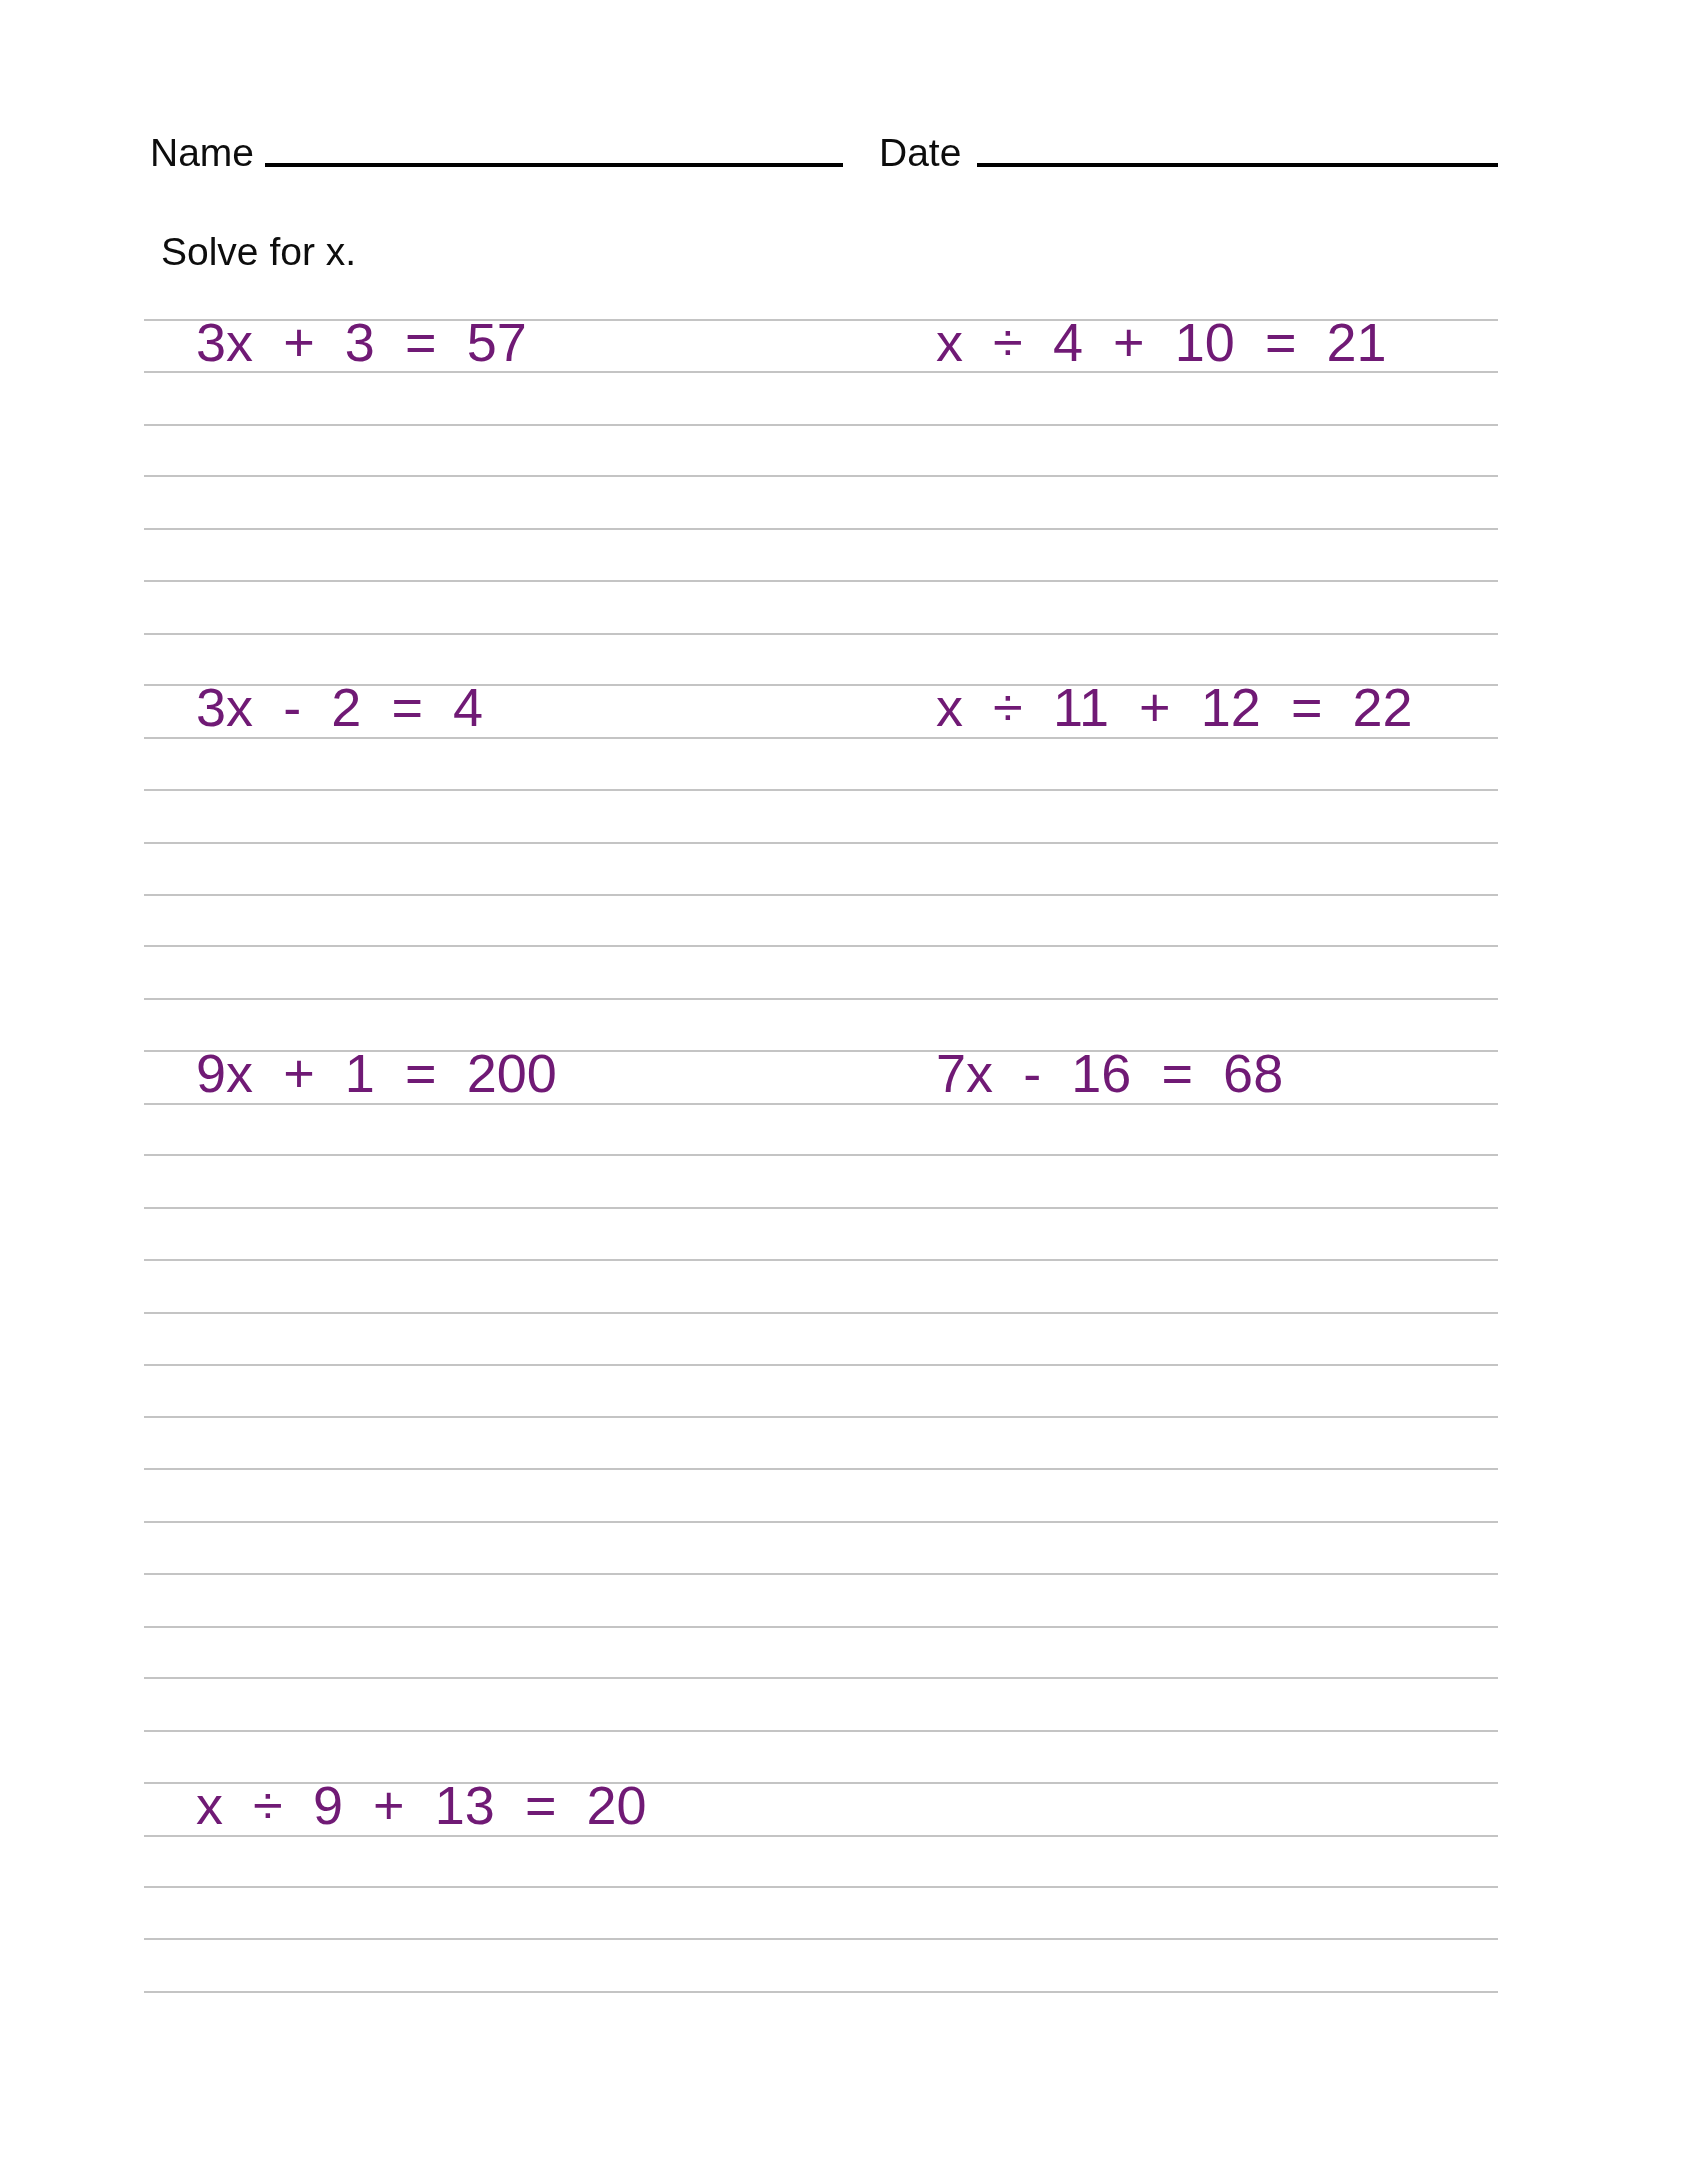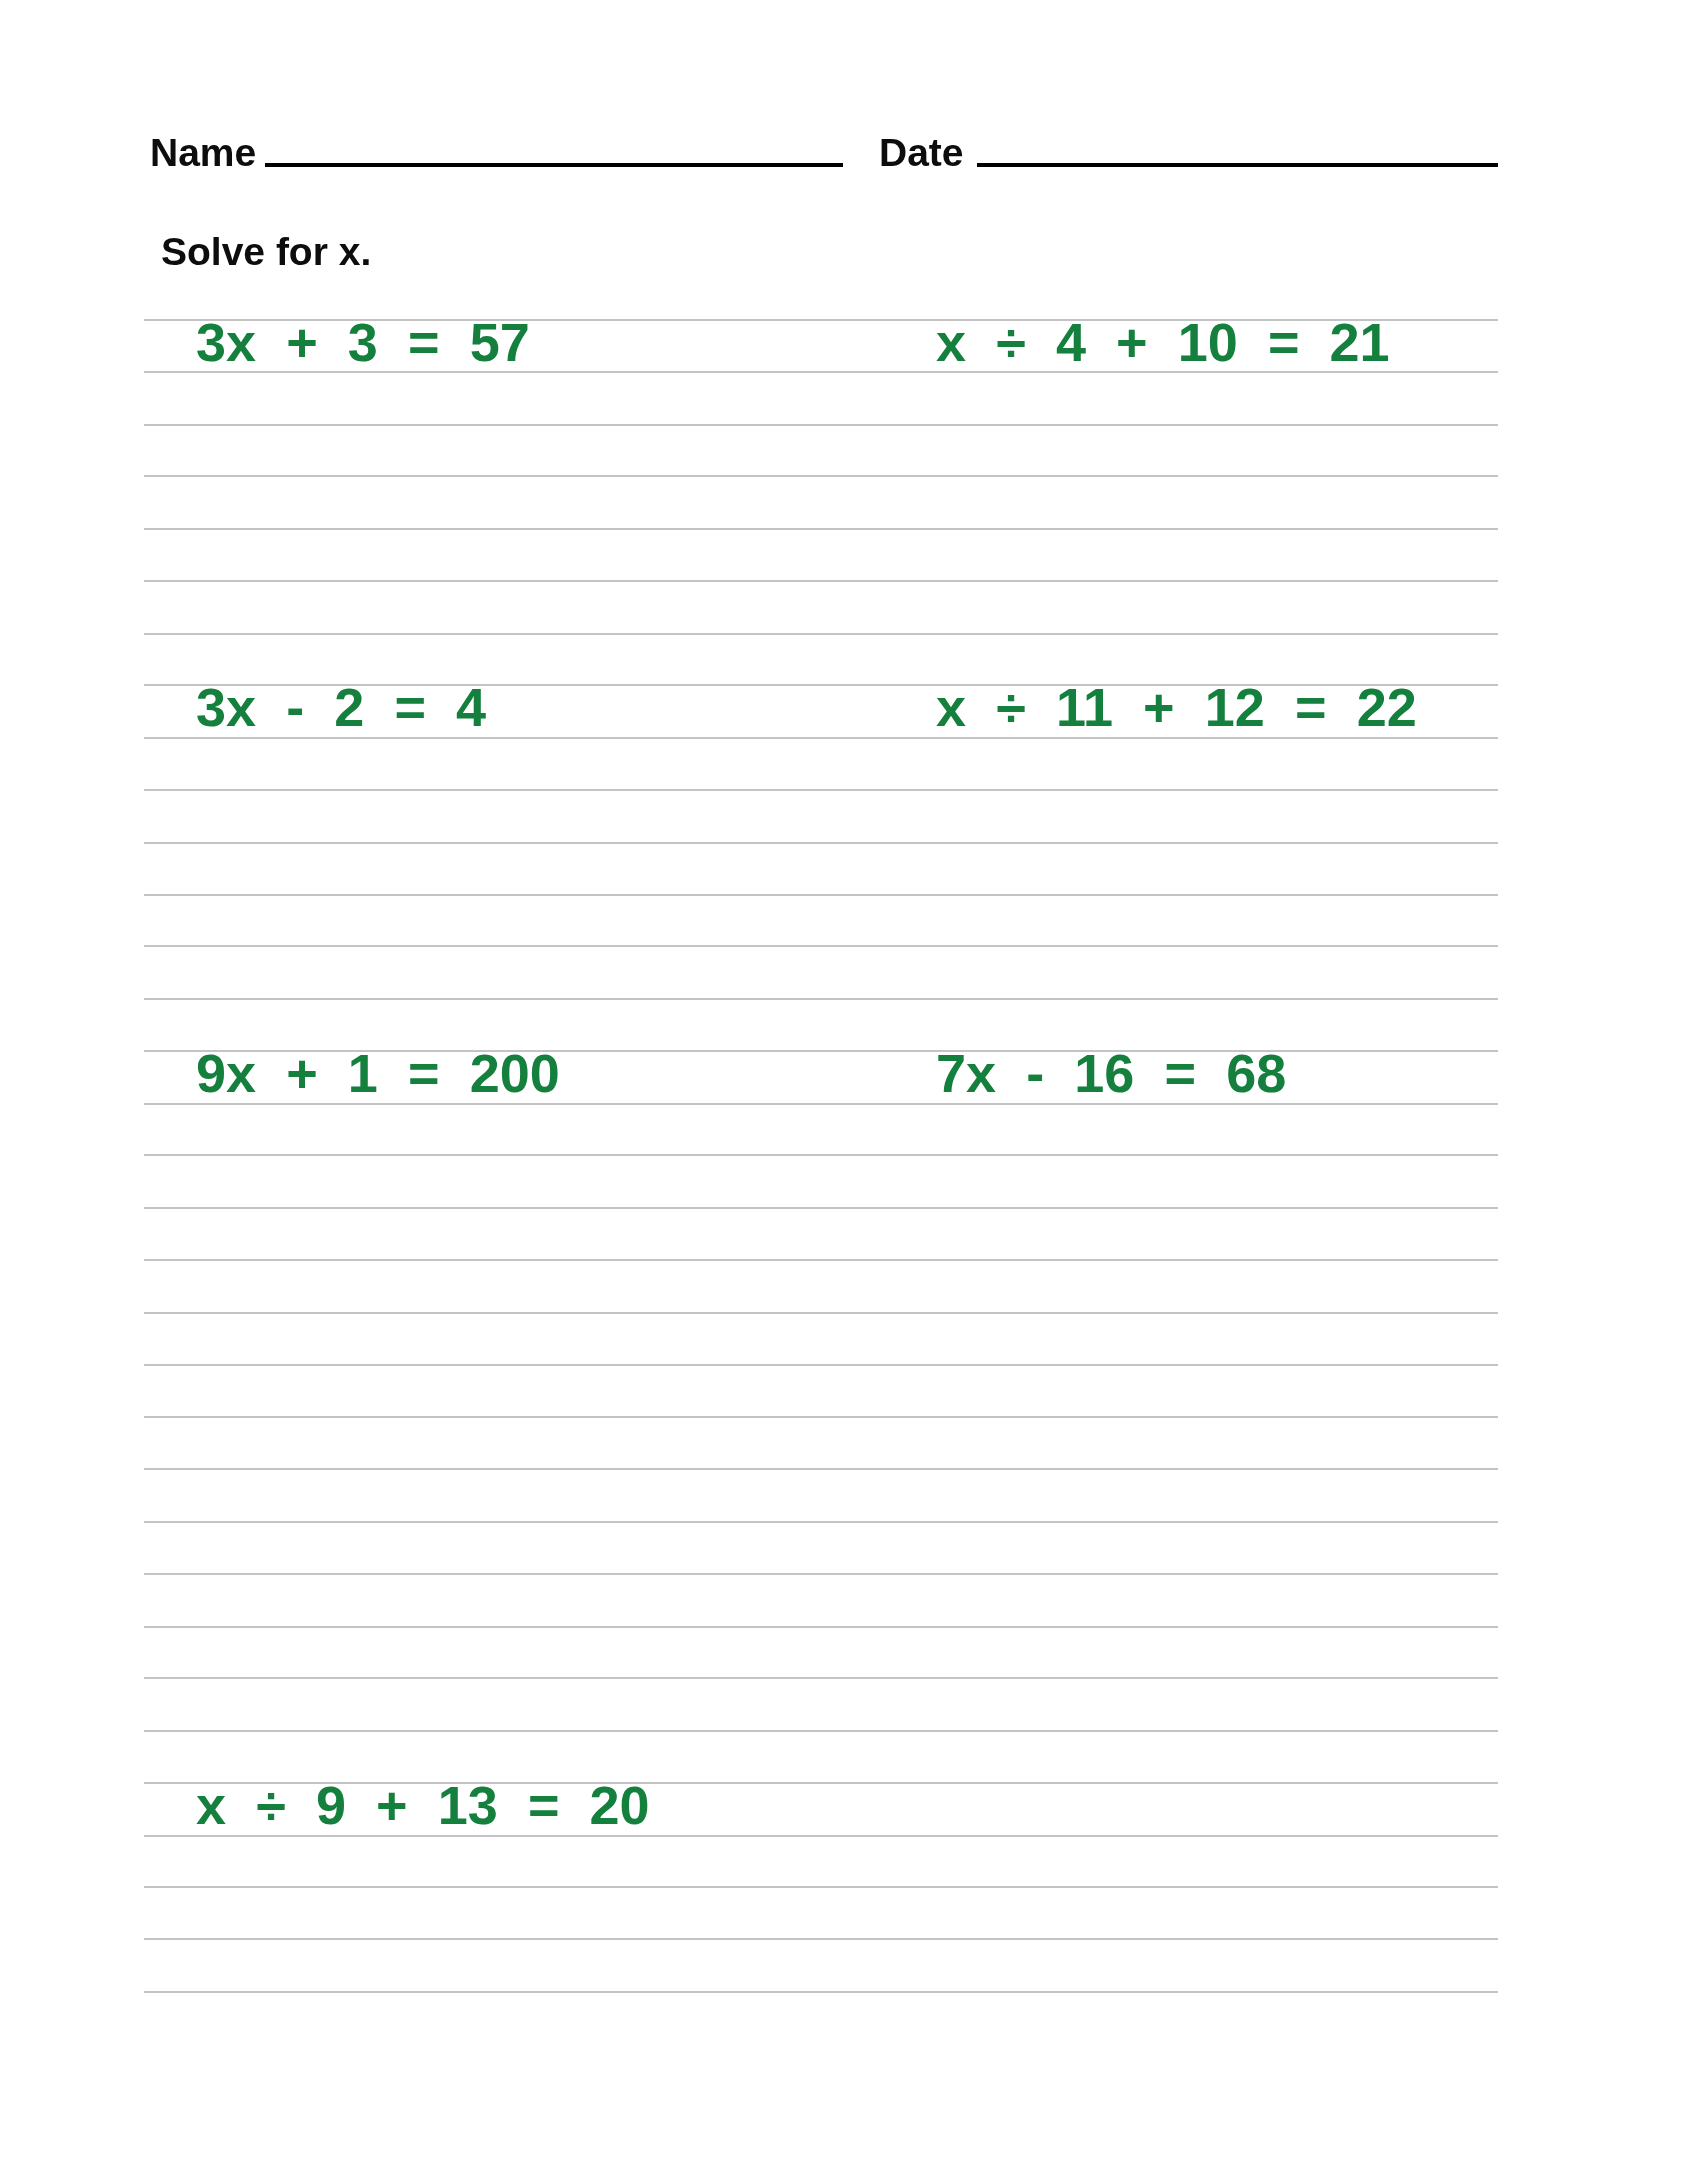--- a/index.html
+++ b/index.html
@@ -8,21 +8,20 @@
     background: #ffffff;
   }
   #page {
     position: relative;
     width: 1498px;
     height: 2178px;
     background: #ffffff;
     font-family: "Liberation Sans", sans-serif;
     color: #000000;
     overflow: hidden;
-    font-weight: bold;
   }
   .hdr-label {
     position: absolute;
     top: 130px;
     height: 45px;
     line-height: 45px;
     font-size: 39px;
     color: #0d0d0d;
     white-space: pre;
   }
@@ -60,21 +59,21 @@
     width: 1393px;
     height: 51px;
   }
   .eq {
     position: absolute;
     bottom: 1px;
     font-size: 54px;
     line-height: 54px;
     word-spacing: 0.28em;
     white-space: pre;
-    color: #15803d;
+    color: #701a75;
   }
   .eq-left  { left: 52px; }
   .eq-right { left: 792px; }
 </style>
 </head>
 <body>
 
 <div id="page">
 
   <div class="hdr-label" id="name-label">Name</div>

